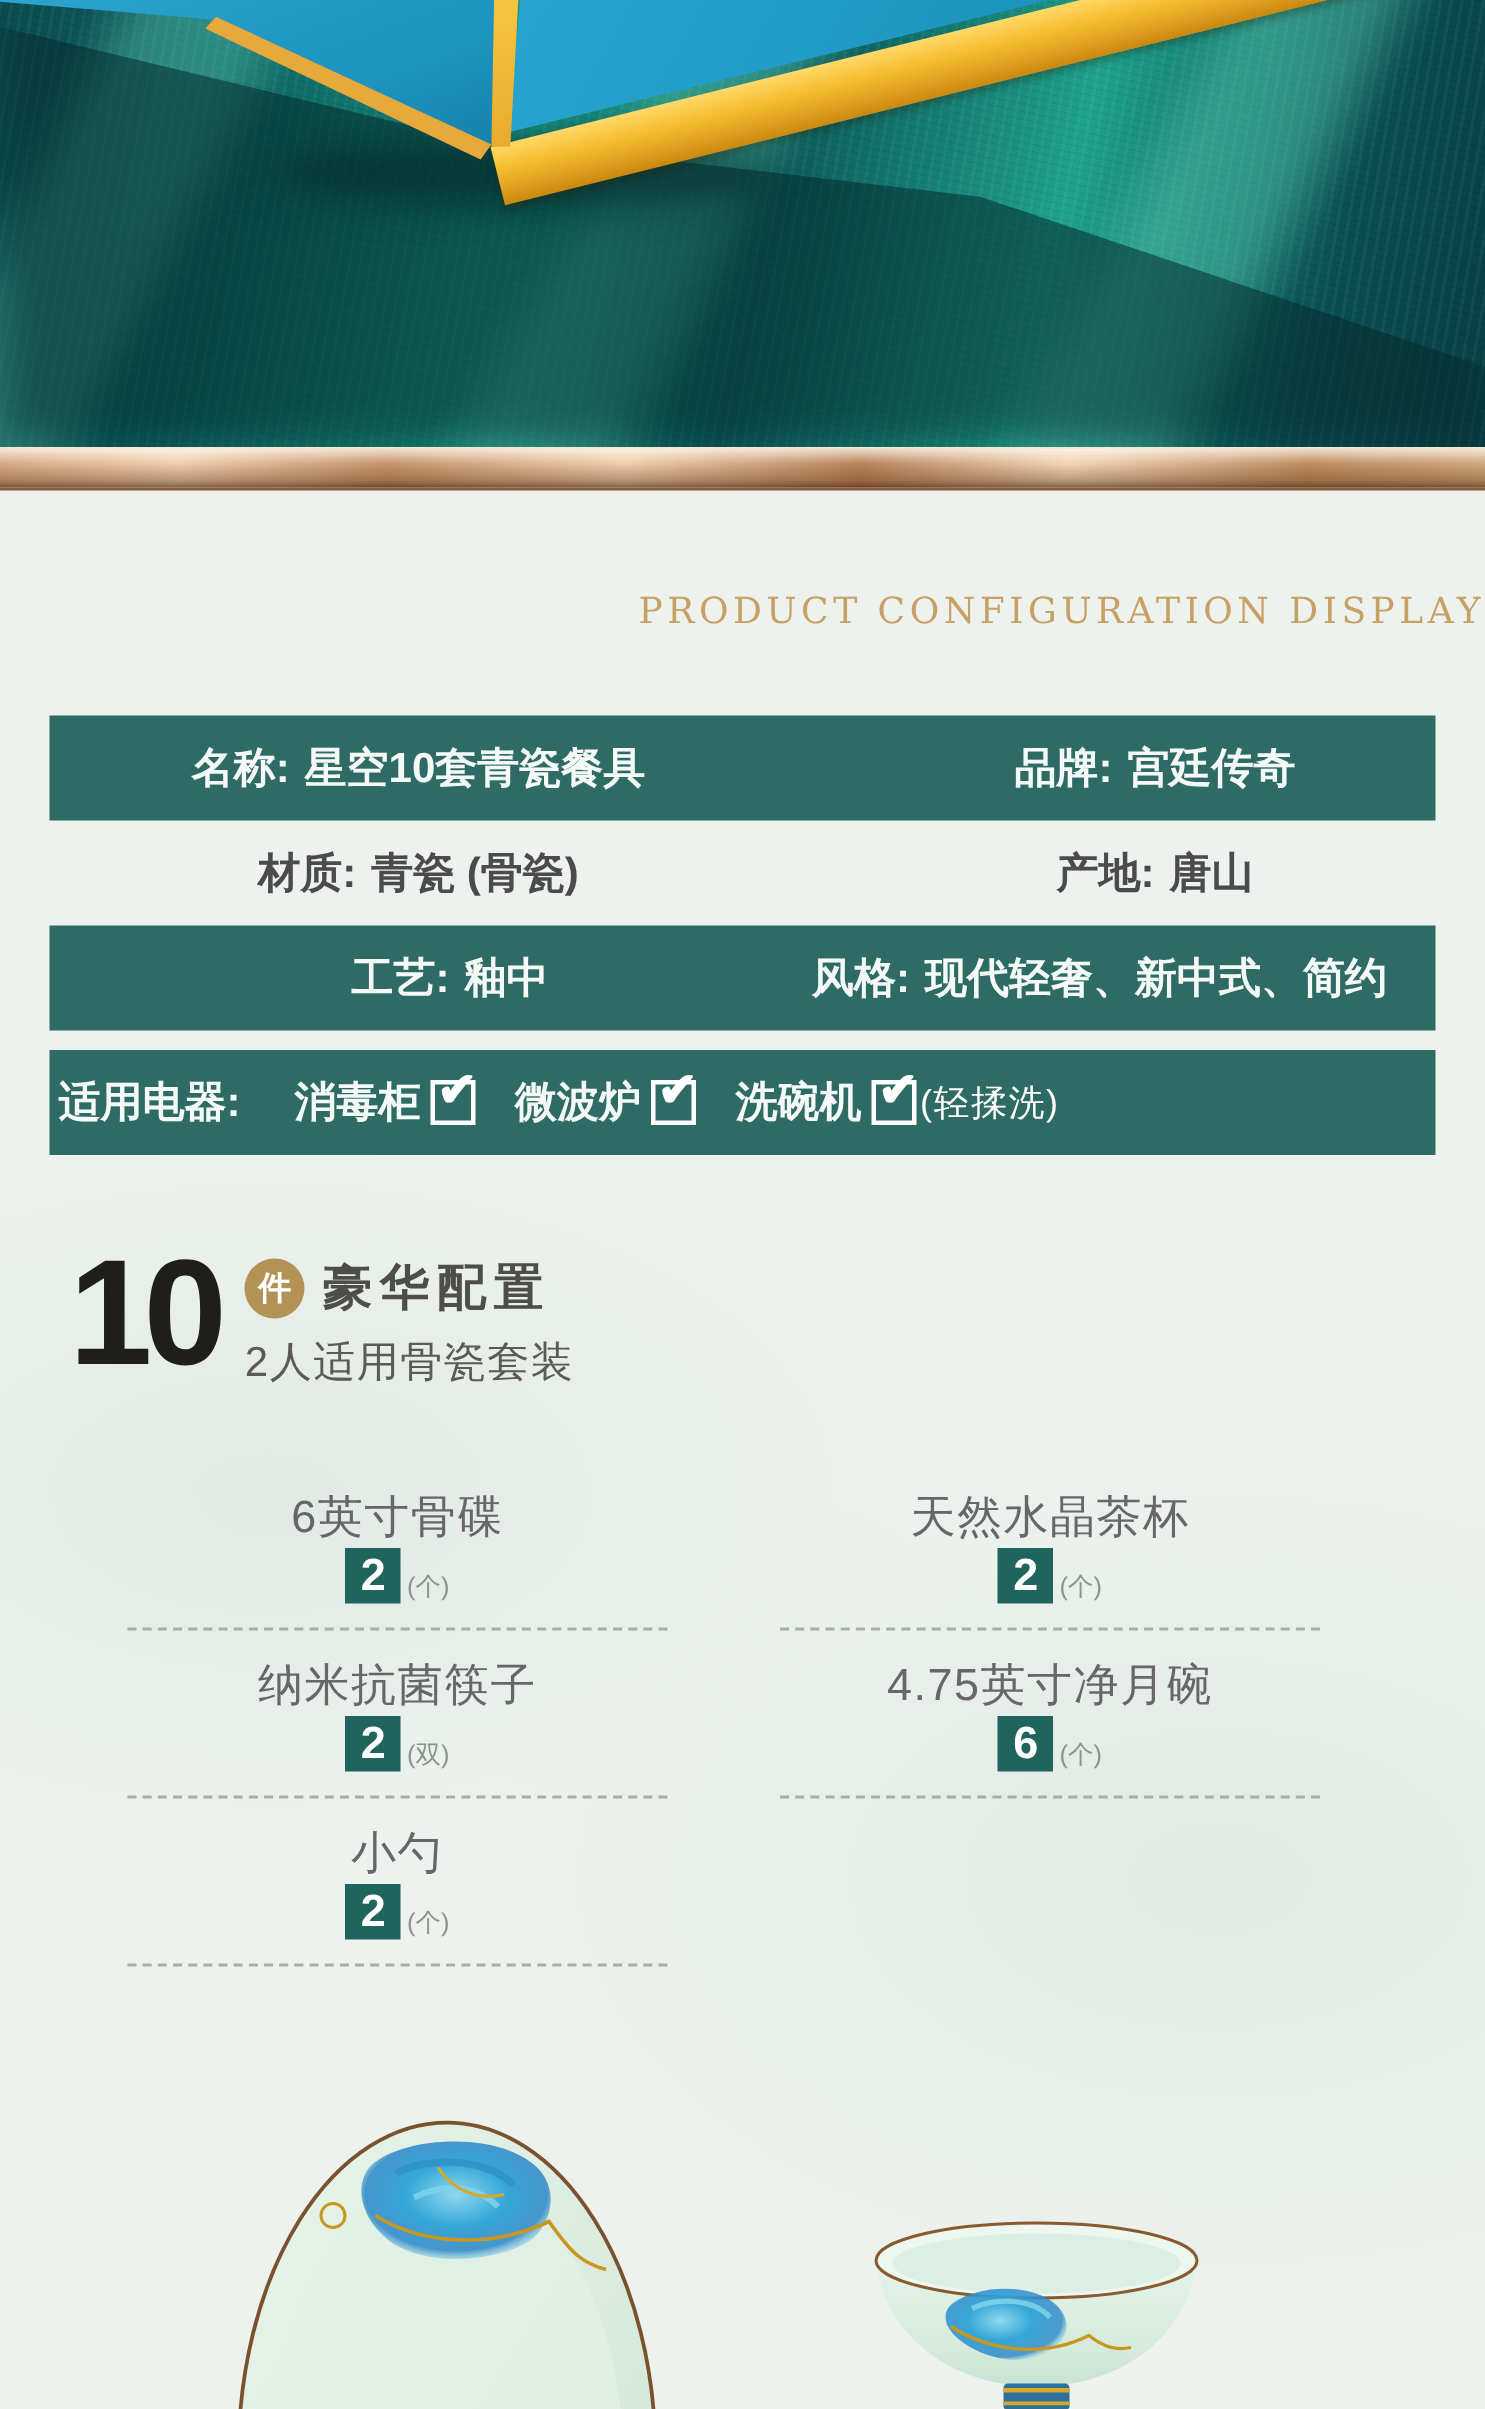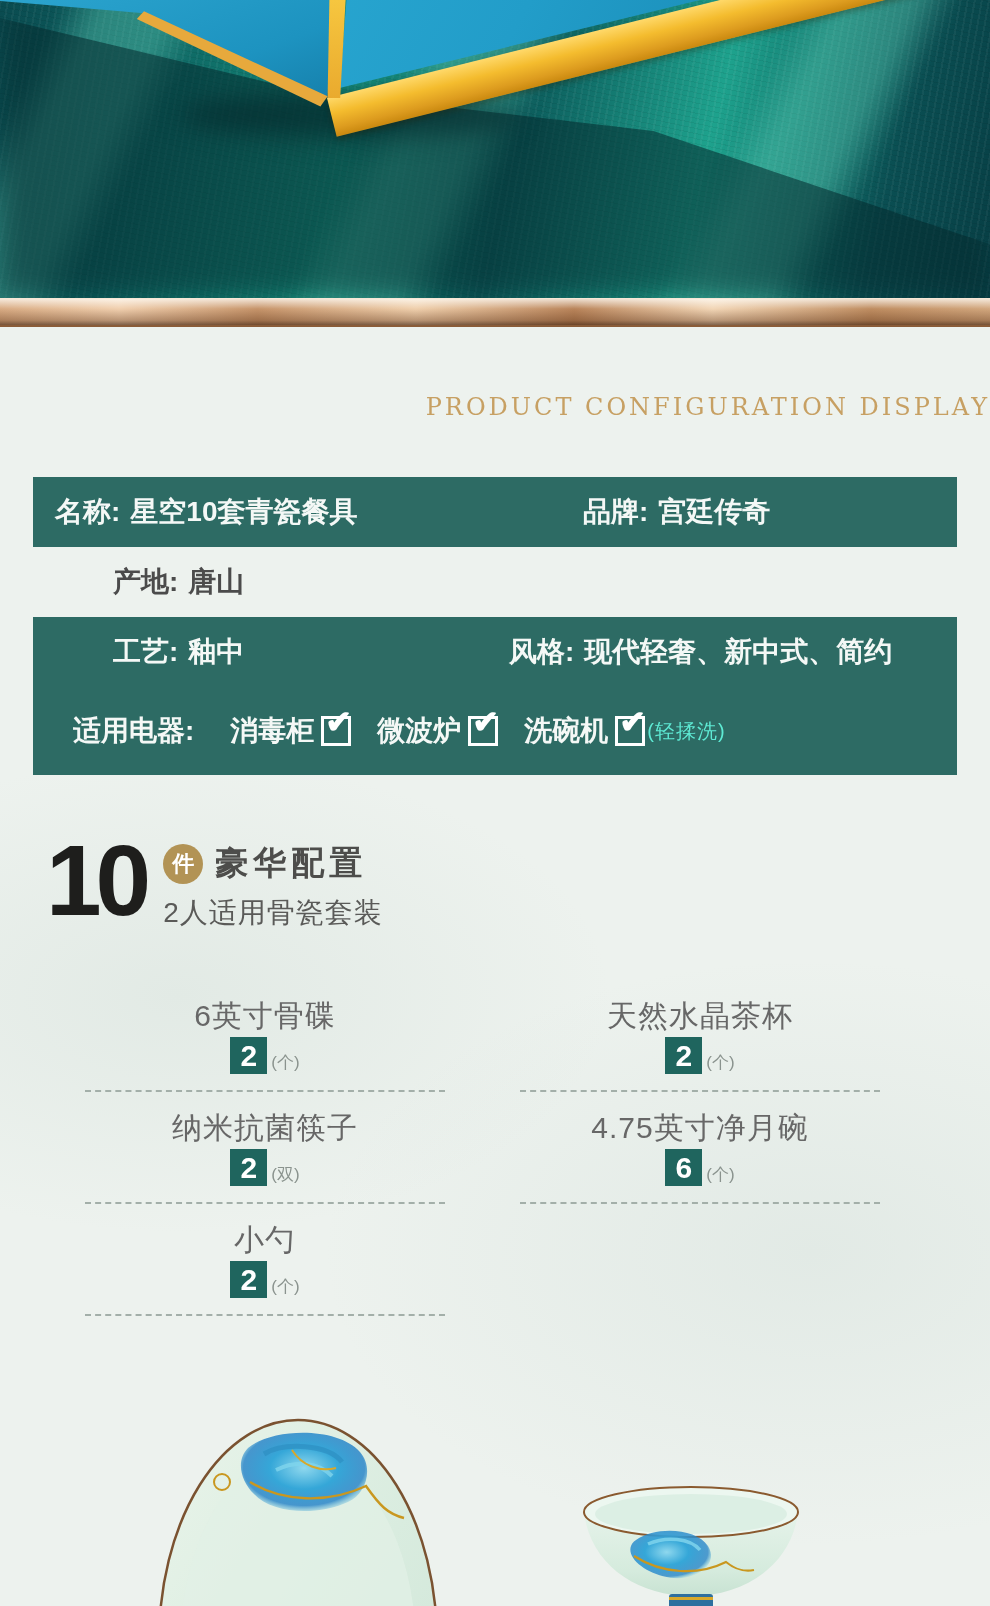--- a/index.html
+++ b/index.html
@@ -60,31 +60,31 @@
     font-size:24px;font-weight:400;letter-spacing:3px;color:#c7a063;}
   .zh-title{margin:8px 0 0;text-align:center;
     font-family:"DejaVu Serif","Liberation Serif",serif;
     font-size:46px;font-weight:900;letter-spacing:2px;color:#151515;}
 
   
   .spec-table{width:924px;margin:56px auto 0;}
   .spec-row{display:flex;align-items:center;height:70px;font-size:28px;font-weight:600;}
   .spec-row.dark{background:#2d6b64;color:#f4f8f6;}
   .spec-row.light{background:transparent;color:#4b4b4b;}
-  .spec-cell{display:flex;align-items:center;white-space:nowrap;}
+  .spec-cell{display:flex;align-items:center;white-space:nowrap;justify-content:center;}
   .spec-cell.left{width:470px;padding-left:22px;box-sizing:border-box;}
   .spec-cell.right{flex:1;padding-left:80px;box-sizing:border-box;}
   .spec-label{margin-right:10px;}
-  .appl-row{display:flex;align-items:center;height:88px;background:#2d6b64;color:#f4f8f6;
-    font-size:28px;font-weight:600;padding-left:40px;box-sizing:border-box;}
+  .appl-row{display:flex;align-items:center;height:70px;background:#2d6b64;color:#f4f8f6;
+    font-size:28px;font-weight:600;padding-left:6px;box-sizing:border-box;margin-top:13px;}
   .appl-item{display:flex;align-items:center;margin-left:26px;}
   .appl-item:first-of-type{margin-left:12px;}
   .checkbox{position:relative;width:24px;height:24px;border:3px solid #fff;margin-left:7px;display:inline-block;}
   .checkbox .check{position:absolute;left:1px;top:-13px;font-size:32px;line-height:32px;color:#fff;font-weight:700;}
-  .appl-note{font-size:20px;font-weight:400;color:#5eead4;margin-left:2px;letter-spacing:1px;}
+  .appl-note{font-size:24px;font-weight:400;color:#ffffff;margin-left:2px;letter-spacing:1px;}
 
   
   .bundle{display:flex;align-items:flex-start;margin:64px 0 0 46px;}
   .big-num{font-size:100px;line-height:82px;font-weight:900;letter-spacing:-6px;color:#1e1e1c;}
   .bundle-right{margin-left:18px;padding-top:2px;}
   .bundle-title-line{display:flex;align-items:center;}
   .badge{width:40px;height:40px;border-radius:50%;background:#b29355;color:#fff;
     display:inline-flex;align-items:center;justify-content:center;font-size:22px;font-weight:700;margin-right:12px;}
   .bundle-title{font-size:33px;font-weight:700;letter-spacing:5px;color:#4d4d4b;}
   .bundle-sub{font-size:28px;color:#5a5a58;margin-top:8px;letter-spacing:1px;}
@@ -134,20 +134,24 @@
         <span class="spec-label">名称:</span>
         <span class="spec-value">星空10套青瓷餐具</span>
       </div>
       <div class="spec-cell right">
         <span class="spec-label">品牌:</span>
         <span class="spec-value">宫廷传奇</span>
       </div>
     </div>
 
     <div class="spec-row light">
+      <div class="spec-cell left">
+        <span class="spec-label">材质:</span>
+        <span class="spec-value">青瓷 (骨瓷)</span>
+      </div>
       <div class="spec-cell right">
         <span class="spec-label">产地:</span>
         <span class="spec-value">唐山</span>
       </div>
     </div>
 
     <div class="spec-row dark">
       <div class="spec-cell right">
         <span class="spec-label">工艺:</span>
         <span class="spec-value">釉中</span>

